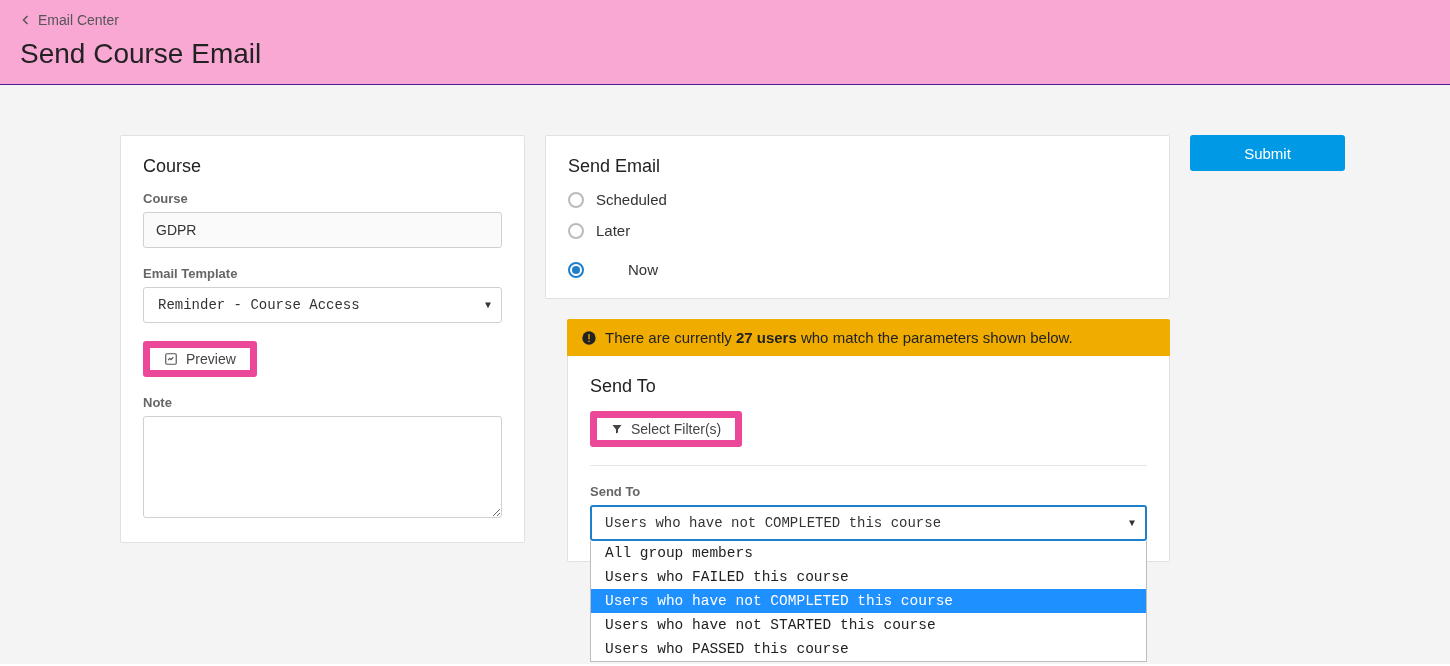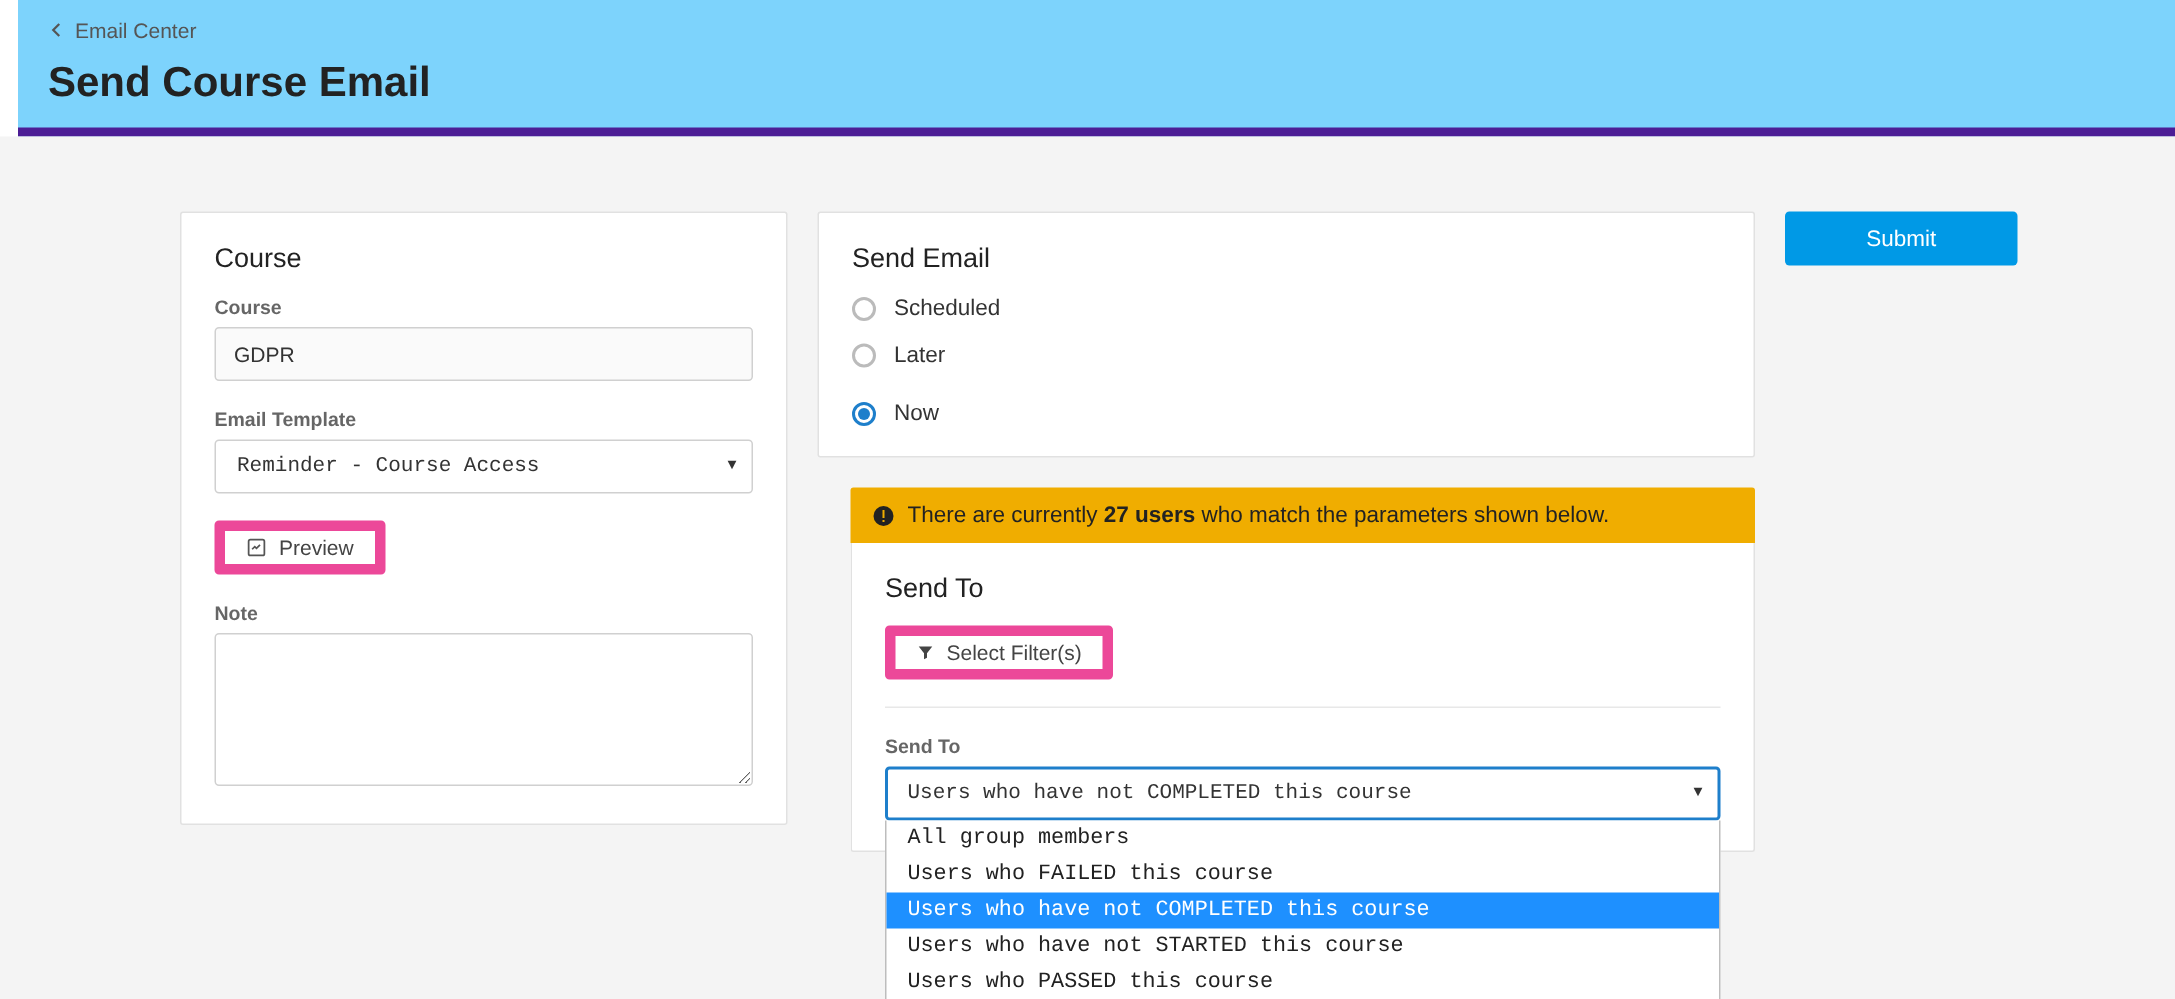--- a/index.html
+++ b/index.html
@@ -1,21 +1,21 @@
 <!DOCTYPE html>
 <html><head>
 <meta charset="utf-8">
 <style>
   * { box-sizing: border-box; }
   html, body { margin: 0; padding: 0; font-family: "Segoe UI", Arial, sans-serif; background: #fff; color: #333; }
   
-  .header-region { padding: 12px 20px 14px 20px; border-bottom: 6px solid #4c1d95; background: #7dd3fc; margin-left: 12px; }
+  .header-region { padding: 12px 20px 14px 20px; border-bottom: 1px solid #4c1d95; background: #f9a8d4; }
   .breadcrumb { display: inline-flex; align-items: center; cursor: pointer; color: #555; font-size: 14px; }
   .breadcrumb svg { width: 12px; height: 12px; margin-right: 6px; }
-  .page-title { font-size: 28px; font-weight: 700; color: #222; margin: 8px 0 0 0; }
+  .page-title { font-size: 28px; font-weight: 400; color: #222; margin: 8px 0 0 0; }
   
   .body-region { background: #f4f4f4; min-height: 579px; padding: 50px 20px; position: relative; }
   .layout { display: flex; gap: 20px; max-width: 1210px; margin: 0 auto; align-items: flex-start; }
   
   .card { background: #fff; border: 1px solid #e1e1e1; border-radius: 2px; padding: 20px 22px; }
   .col-left { width: 405px; flex: none; }
   .col-mid { width: 625px; flex: none; display: flex; flex-direction: column; gap: 20px; }
   .col-right { width: 155px; flex: none; }
   
   .section-title { font-size: 18px; font-weight: 400; color: #222; margin: 0 0 14px 0; }
@@ -124,21 +124,21 @@
         <div class="section-title">Send Email</div>
         <div class="radio-group" id="radio-group">
             <div class="radio-row">
               <span class="radio-dot"></span>
               <span class="radio-label">Scheduled</span>
             </div>
             <div class="radio-row">
               <span class="radio-dot"></span>
               <span class="radio-label">Later</span>
             </div>
-            <div class="radio-row" style="margin-top: 22px;">
+            <div class="radio-row" style="margin-top: 22px; gap: 32px;">
               <span class="radio-dot checked"></span>
               <span class="radio-label">Now</span>
             </div>
           </div>
       </div>
 
       <div class="mid-block-2">
         <div class="alert-bar">
           <svg class="exclaim" viewBox="0 0 24 24">
             <circle cx="12" cy="12" r="10" fill="#222"></circle>

